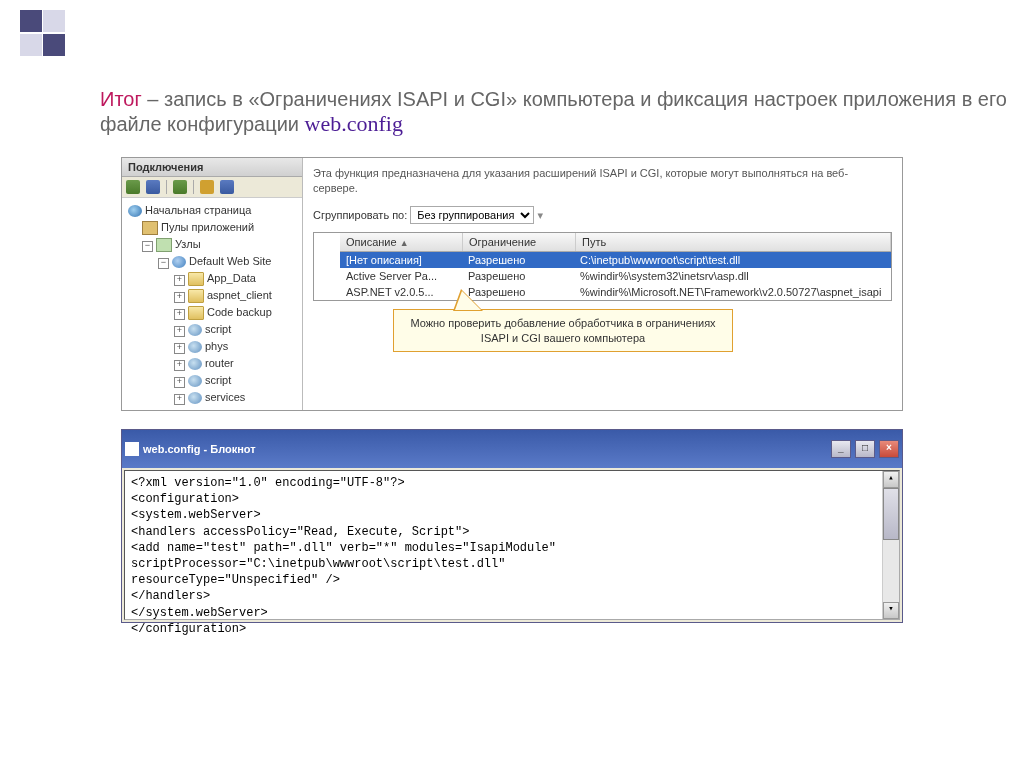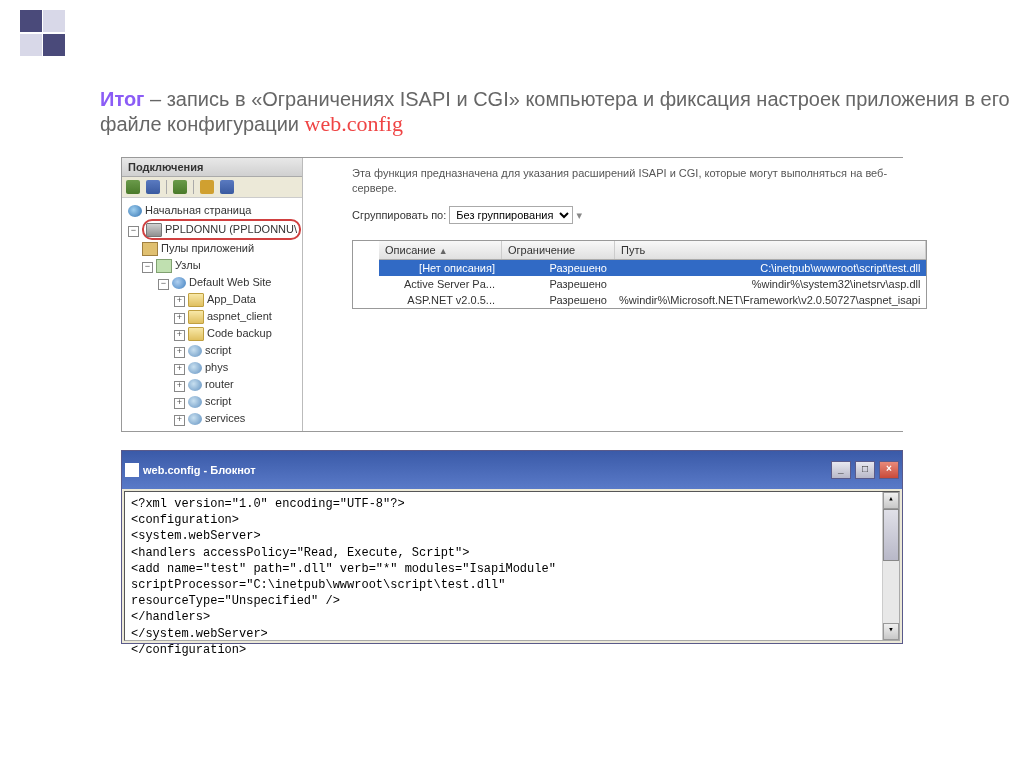--- a/index.html
+++ b/index.html
@@ -25,29 +25,28 @@
   margin-right: 1px;
 }
 .sq-dark { background: #4a4a7a; }
 .sq-light { background: #d8d8e8; }
 .slide-title {
   font-size: 20px;
   color: #666;
   padding: 30px 0 20px 100px;
   font-family: Arial, sans-serif;
 }
-.slide-title b { color: #8b5cf6; font-weight: bold; }
-.slide-title .wc { font-family: 'Times New Roman', serif; font-size: 22px; color: #ef4444; }
+.slide-title b { color: #be185d; font-weight: normal; }
+.slide-title .wc { font-family: 'Times New Roman', serif; font-size: 22px; color: #4c1d95; }
 .iis-window {
   border: 1px solid #999;
   width: 780px;
   margin: 0 auto 18px auto;
   background: #fff;
   display: flex;
-  gap: 39px;
 }
 .sidebar {
   width: 180px;
   border-right: 1px solid #bbb;
   background: #f0f0f0;
 }
 .sidebar-title {
   background: linear-gradient(#e8e8e8,#d0d0d0);
   border-bottom: 1px solid #aaa;
   padding: 3px 6px;
@@ -131,21 +130,21 @@
   color: #333;
 }
 .pane-desc {
   font-size: 11px;
   color: #555;
   margin-bottom: 10px;
   line-height: 1.35;
 }
 .groupby {
   font-size: 11px;
-  margin-bottom: 16px;
+  margin-bottom: 8px;
 }
 .groupby select {
   font-size: 11px;
   border: 1px solid #aaa;
   background: #fff;
   padding: 1px 2px;
 }
 .grid {
   border: 1px solid #999;
   padding-left: 26px;
@@ -161,21 +160,20 @@
   font-size: 11px;
 }
 .grid-row {
   display: flex;
   font-size: 11px;
 }
 .grid-row .col {
   padding: 2px 6px;
   overflow: hidden;
   white-space: nowrap;
-  text-align: right;
 }
 .grid-row.selected {
   background: #316ac5;
   color: #fff;
 }
 .col-desc { width: 110px; }
 .col-restr { width: 100px; }
 .col-path { flex: 1; }
 .sort-arrow { font-size: 9px; color: #666; }
 .callout {
@@ -310,23 +308,20 @@
       <span class="tb2"></span>
       <span class="tb-sep"></span>
       <span class="tb1"></span>
       <span class="tb-sep"></span>
       <span class="tb3"></span>
       <span class="tb2"></span>
     </div>
     <div class="tree">
       <div class="tree-node">
         <span class="ico ico-globe"></span><span>Начальная страница</span>
-      </div>
-      <div class="tree-node">
-        <span class="exp">−</span><span class="circled"><span class="ico ico-server"></span><span>PPLDONNU (PPLDONNU\</span></span>
       </div>
       <div class="tree-node indent1">
         <span class="ico ico-pool"></span><span>Пулы приложений</span>
       </div>
       <div class="tree-node indent1">
         <span class="exp">−</span><span class="ico ico-sites"></span><span>Узлы</span>
       </div>
       <div class="tree-node indent2">
         <span class="exp">−</span><span class="ico ico-site"></span><span>Default Web Site</span>
       </div>
@@ -366,20 +361,24 @@
             <div class="col col-restr">Разрешено</div>
             <div class="col col-path">%windir%\system32\inetsrv\asp.dll</div>
           </div>
           <div class="grid-row">
             <div class="col col-desc">ASP.NET v2.0.5...</div>
             <div class="col col-restr">Разрешено</div>
             <div class="col col-path">%windir%\Microsoft.NET\Framework\v2.0.50727\aspnet_isapi</div>
           </div>
         </div>
     </div>
+    <div class="callout">
+      <div class="callout-arrow"></div>
+      <div class="callout-body">Можно проверить добавление обработчика в ограничениях ISAPI и CGI вашего компьютера</div>
+    </div>
   </div>
 </div>
 
 <div class="notepad">
   <div class="np-titlebar">
     <span class="np-ico"></span>
     <span>web.config - Блокнот</span>
     <span class="spacer"></span>
     <span class="np-btns">
       <span>_</span>

